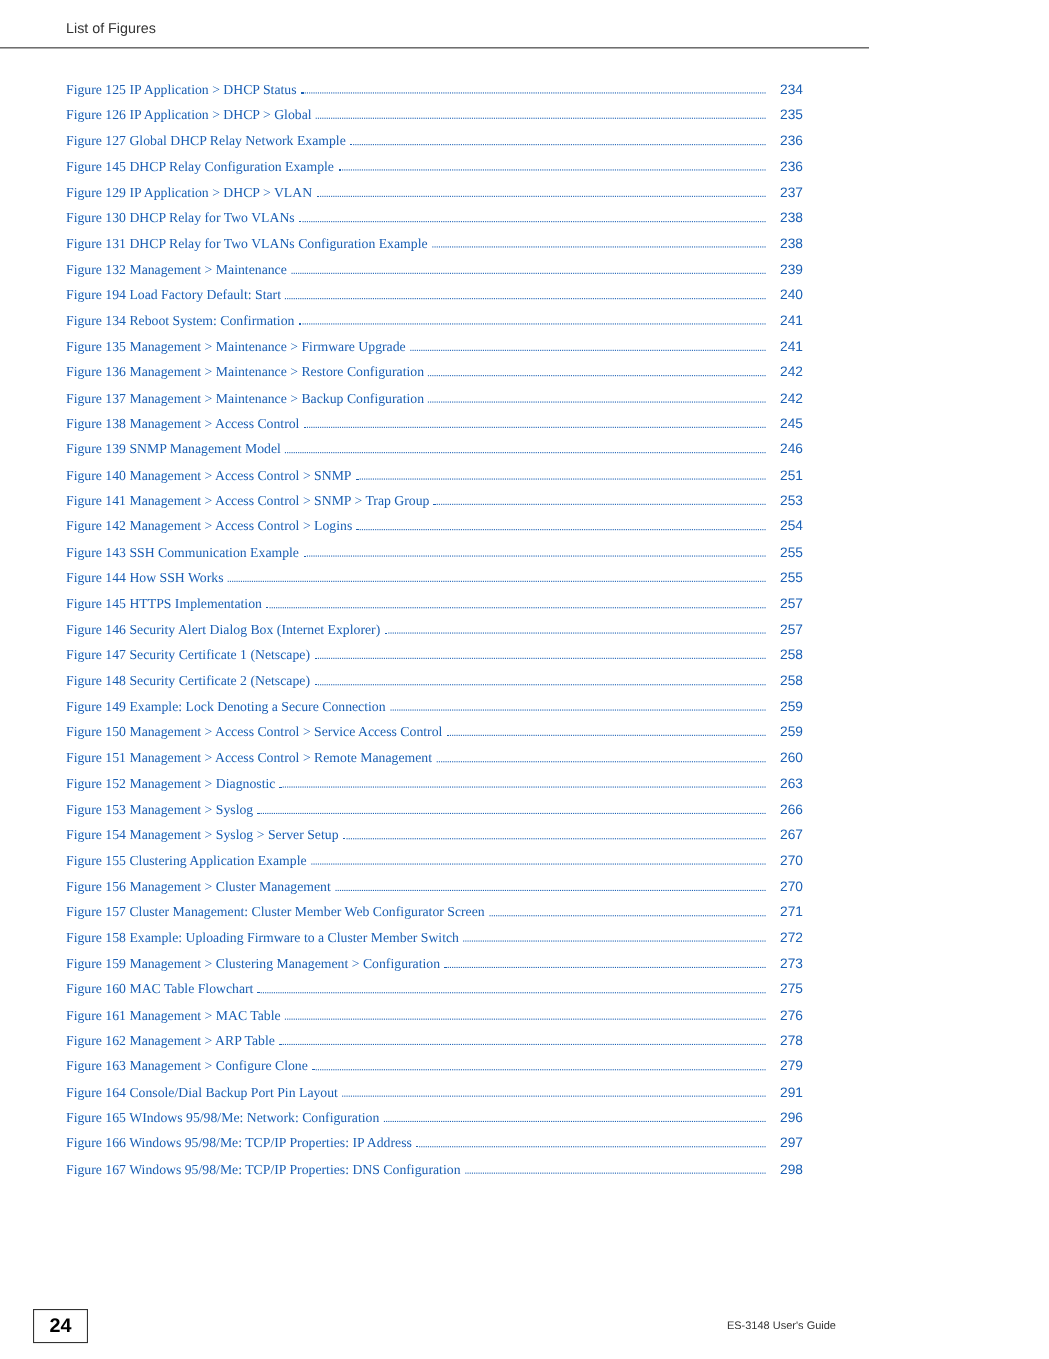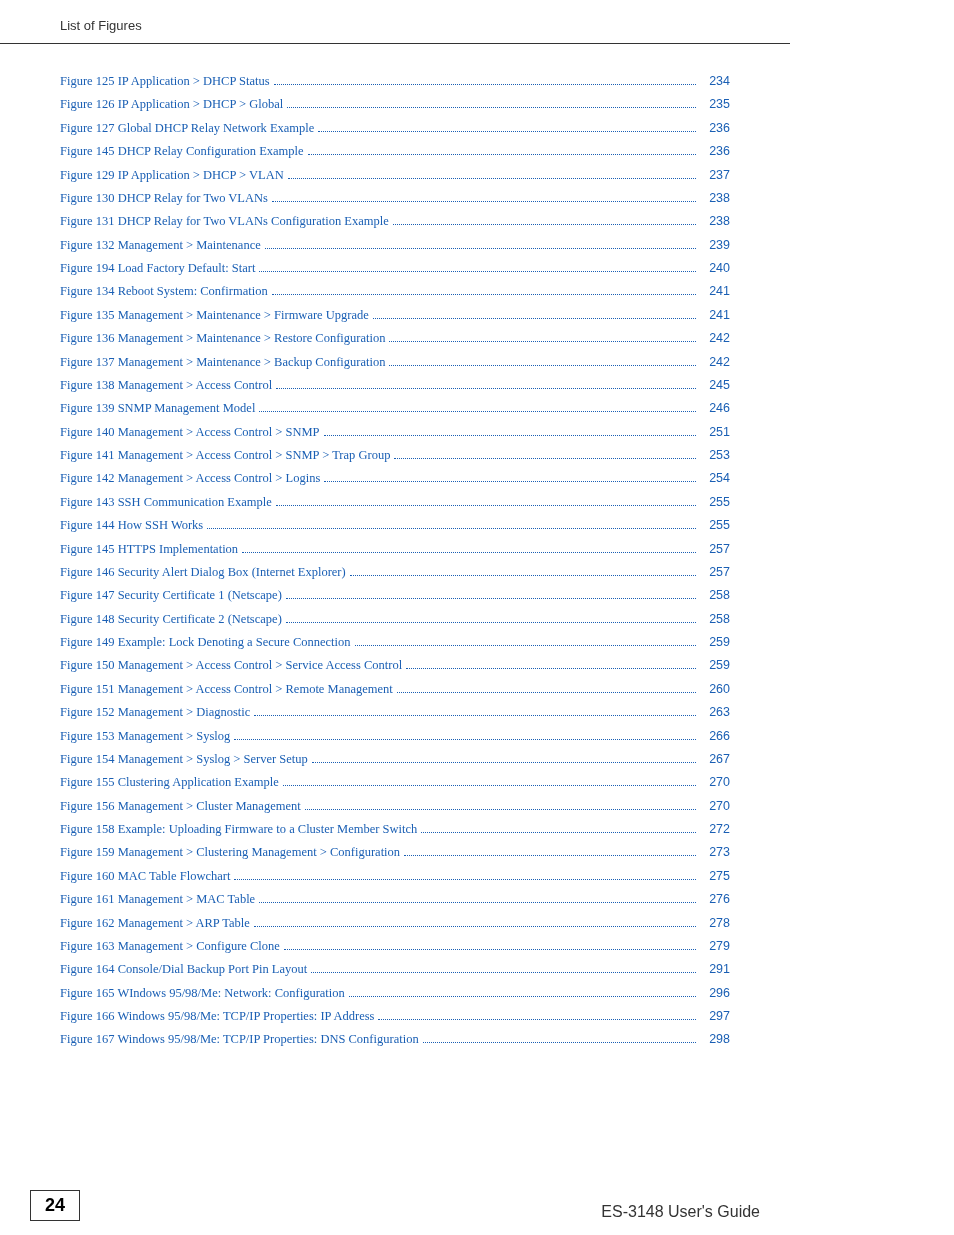--- a/index.html
+++ b/index.html
@@ -56,37 +56,37 @@
     .toc-page {
       color: #1a5fb4;
       font-size: 12.5px;
       white-space: nowrap;
       flex-shrink: 0;
       min-width: 30px;
       text-align: right;
     }
     .footer {
       display: flex;
-      align-items: flex-end;
+      align-items: center;
       justify-content: space-between;
       padding: 10px 30px 14px 30px;
       border-top: none;
       margin-top: auto;
     }
     .footer-page-box {
       border: 1.5px solid #333;
       padding: 4px 14px;
       font-size: 18px;
       font-weight: bold;
       color: #000;
       min-width: 50px;
       text-align: center;
     }
     .footer-right {
-      font-size: 16px;
+      font-size: 10px;
       color: #333;
     }
   </style>
 </head>
 <body>
 
 <div class="page-wrapper">
   <div class="header">
     <span class="header-title">List of Figures</span>
   </div>
@@ -247,20 +247,25 @@
           <span class="toc-label">Figure 155 Clustering Application Example</span>
           <span class="toc-dots"></span>
           <span class="toc-page">270</span>
         </div>
         <div class="toc-entry">
           <span class="toc-label">Figure 156 Management &gt; Cluster Management</span>
           <span class="toc-dots"></span>
           <span class="toc-page">270</span>
         </div>
         <div class="toc-entry">
+          <span class="toc-label">Figure 157 Cluster Management: Cluster Member Web Configurator Screen</span>
+          <span class="toc-dots"></span>
+          <span class="toc-page">271</span>
+        </div>
+        <div class="toc-entry">
           <span class="toc-label">Figure 158 Example: Uploading Firmware to a Cluster Member Switch</span>
           <span class="toc-dots"></span>
           <span class="toc-page">272</span>
         </div>
         <div class="toc-entry">
           <span class="toc-label">Figure 159 Management &gt; Clustering Management &gt; Configuration</span>
           <span class="toc-dots"></span>
           <span class="toc-page">273</span>
         </div>
         <div class="toc-entry">

